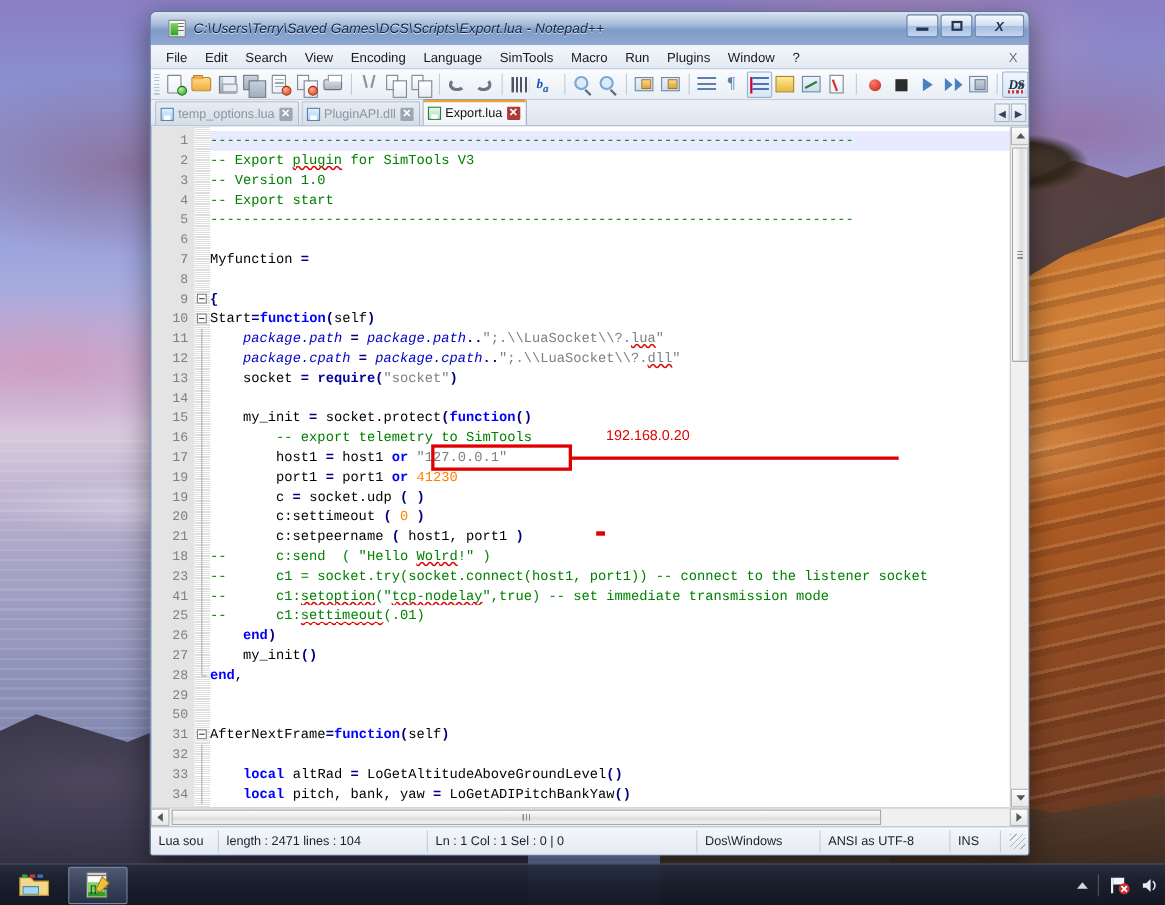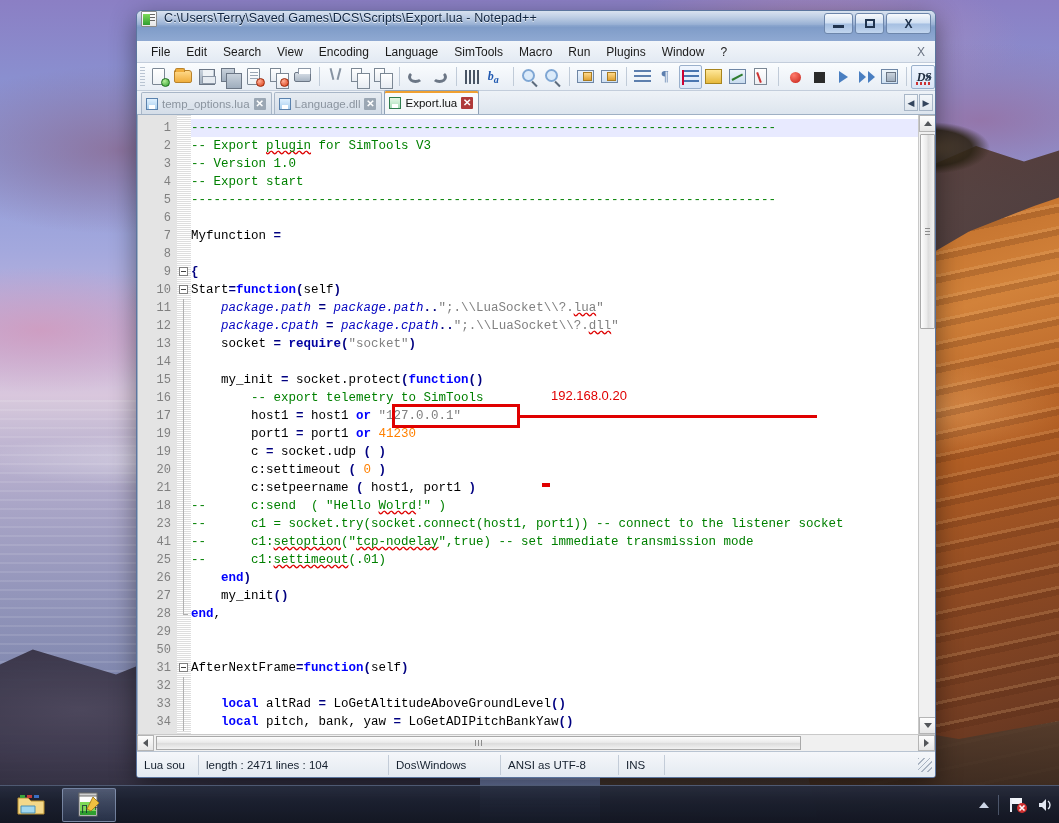--- a/index.html
+++ b/index.html
@@ -115,21 +115,21 @@
     background: linear-gradient(180deg, #cfdcee 0%, #b9cbe4 100%);
     box-shadow: 0 0 0 1px rgba(255,255,255,.5) inset, 0 8px 26px rgba(0,0,0,.45);
     overflow: hidden;
     display: flex; flex-direction: column;
   }
   
   #titlebar {
     height: 30px; flex: 0 0 30px; position: relative;
     background: linear-gradient(180deg, #a9bfdd 0%, #90aad0 45%, #7f9cc8 55%, #8fa9d2 100%);
     border-radius: 5px 5px 0 0;
-    display: flex; padding-left: 4px;
+    display: flex; align-items: center; padding-left: 16px; font-style: italic;
   }
   #titlebar::before {
     content: ""; position: absolute; left: 0; right: 0; top: 0; height: 14px;
     background: linear-gradient(180deg, rgba(255,255,255,.55), rgba(255,255,255,.06));
     border-radius: 5px 5px 0 0; pointer-events: none;
   }
   .npp-doc-icon {
     width: 16px; height: 16px; position: relative; z-index: 2; margin-right: 7px;
     background: linear-gradient(180deg,#ffffff,#e7e7e7);
     border: 1px solid #8a8a8a; border-radius: 1px;
@@ -565,21 +565,21 @@
   </div>
 
   <div id="tabbar">
     <div class="tab">
       <span class="tab-ficon"></span>
       <span>temp_options.lua</span>
       <span class="tab-x">✕</span>
     </div>
     <div class="tab">
       <span class="tab-ficon"></span>
-      <span>Language.dll</span>
+      <span>PluginAPI.dll</span>
       <span class="tab-x">✕</span>
     </div>
     <div class="tab active">
       <span class="tab-ficon"></span>
       <span>Export.lua</span>
       <span class="tab-x">✕</span>
     </div>
     <div class="tabbar-nav">
       <div class="tabnav-btn">◀</div>
       <div class="tabnav-btn">▶</div>
@@ -677,20 +677,21 @@
       </div>
     <div id="hthumb"></div>
     <div class="hsb-arrow right">
         <span class="tri-right"></span>
       </div>
   </div>
 
   <div id="statusbar">
     <div class="sb-cell" style="width:62px">Lua sou</div>
     <div class="sb-cell" style="width:190px">length : 2471    lines : 104</div>
+    <div class="sb-cell" style="width:245px">Ln : 1    Col : 1    Sel : 0 | 0</div>
     <div class="sb-cell" style="width:112px">Dos\Windows</div>
     <div class="sb-cell" style="width:118px">ANSI as UTF-8</div>
     <div class="sb-cell" style="width:46px">INS</div>
     <div class="sb-grip"></div>
   </div>
 </div>
 
 <div id="taskbar">
   <div class="tb-btn">
     <svg width="30" height="26" viewBox="0 0 30 26">

